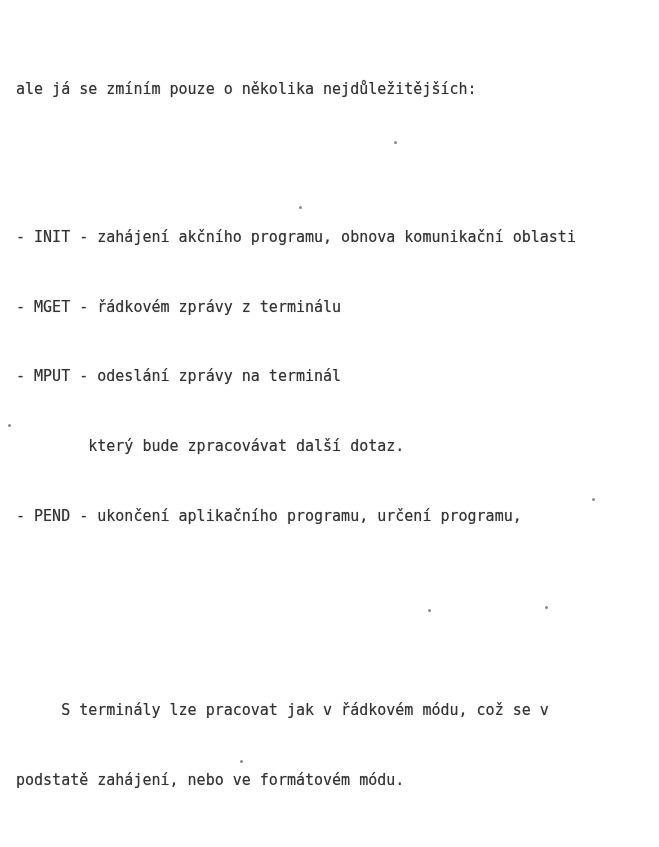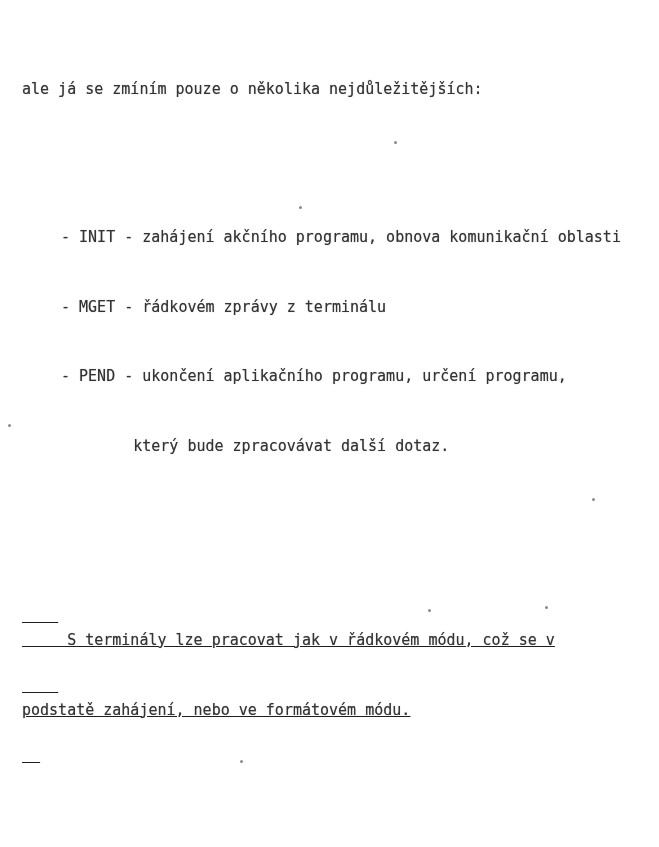--- a/index.html
+++ b/index.html
@@ -7,49 +7,50 @@
     position:relative;
     width:659px; height:847px;
     margin:0 auto;
     background:#ffffff;
     font-family:"DejaVu Sans Mono","Liberation Mono",monospace;
     font-size:15px;
     line-height:23.3px;
     color:#1f1f1f;
     white-space:pre;
     overflow:hidden;
-    padding:8px 0 0 22px;
+    padding:8px 0 0 16px;
     box-sizing:border-box;
     text-shadow:0 0 0.7px rgba(30,30,30,0.75);
   }
   .line { min-height:23.3px; }
   .ink-light { color:#343434; text-shadow:0 0 0.9px rgba(60,60,60,0.6); }
 
-  .block-commands   { margin-top:8px;margin-left:39px; }
-  .block-terminal   { margin-top:7px;text-decoration:underline; }
+  .block-commands   { margin-top:8px; }
+  .block-terminal   { margin-top:7px; }
   .speck {
     position:absolute;
     width:3px; height:3px;
     background:#2a2a2a;
     border-radius:50%;
     opacity:0.55;
   }
 </style>
 </head>
 <body>
 
 <div class="page">
 
   <div class="line ink-light">ale já se zmíním pouze o několika nejdůležitějších:</div>
 
   <div class="block-commands">
     <div class="line ink-light">- INIT - zahájení akčního programu, obnova komunikační oblasti</div>
     <div class="line ink-light">- MGET - řádkovém zprávy z terminálu</div>
+    <div class="line ink-light">- MPUT - odeslání zprávy na terminál</div>
+    <div class="line ink-light">        který bude zpracovávat další dotaz.</div>
     <div class="line ink-light">- PEND - ukončení aplikačního programu, určení programu,</div>
-    <div class="line ink-light">        který bude zpracovávat další dotaz.</div>
   </div>
 
   <div class="block-terminal">
     <div class="line ink-light">     S terminály lze pracovat jak v řádkovém módu, což se v</div>
     <div class="line ink-light">podstatě zahájení, nebo ve formátovém módu.</div>
   </div>
 
   
 
   

